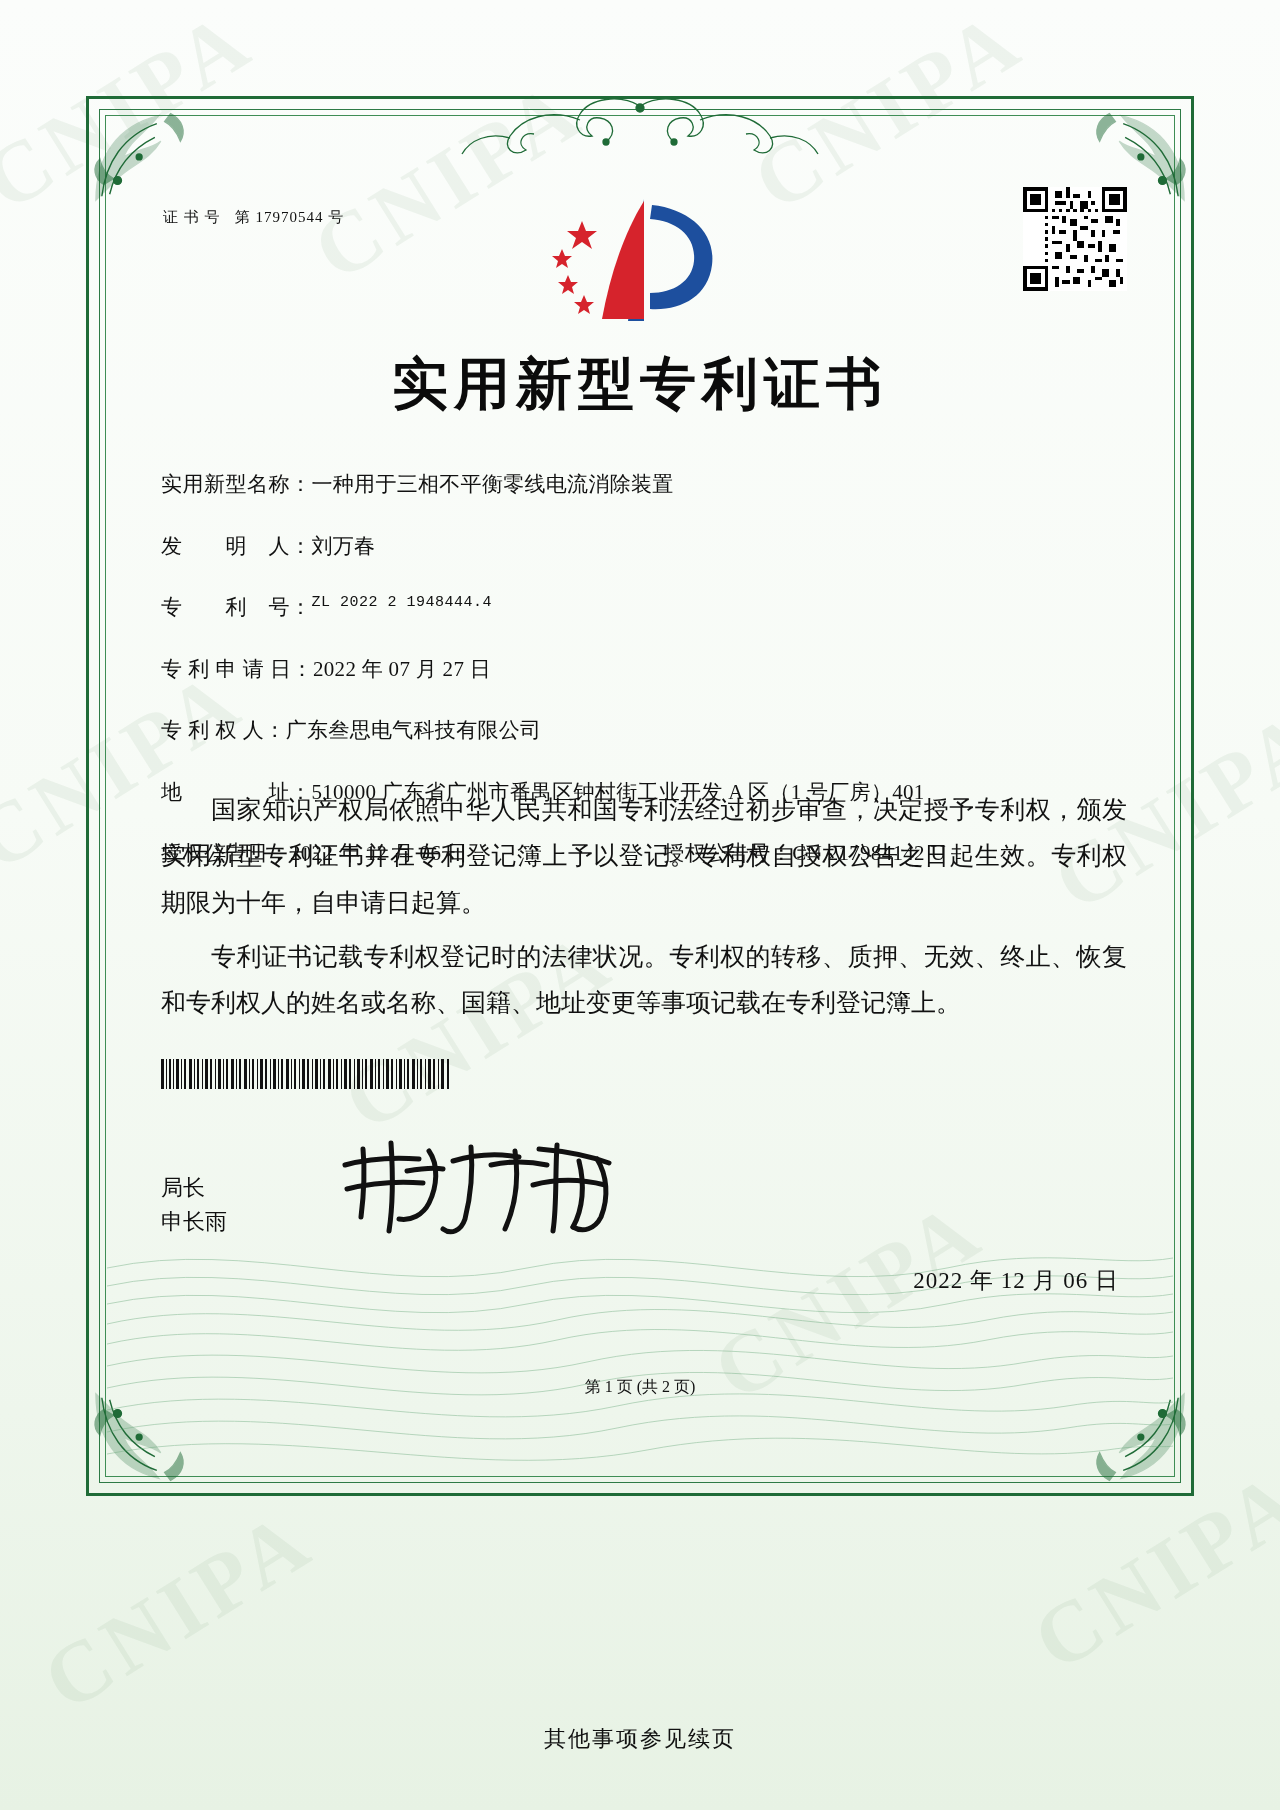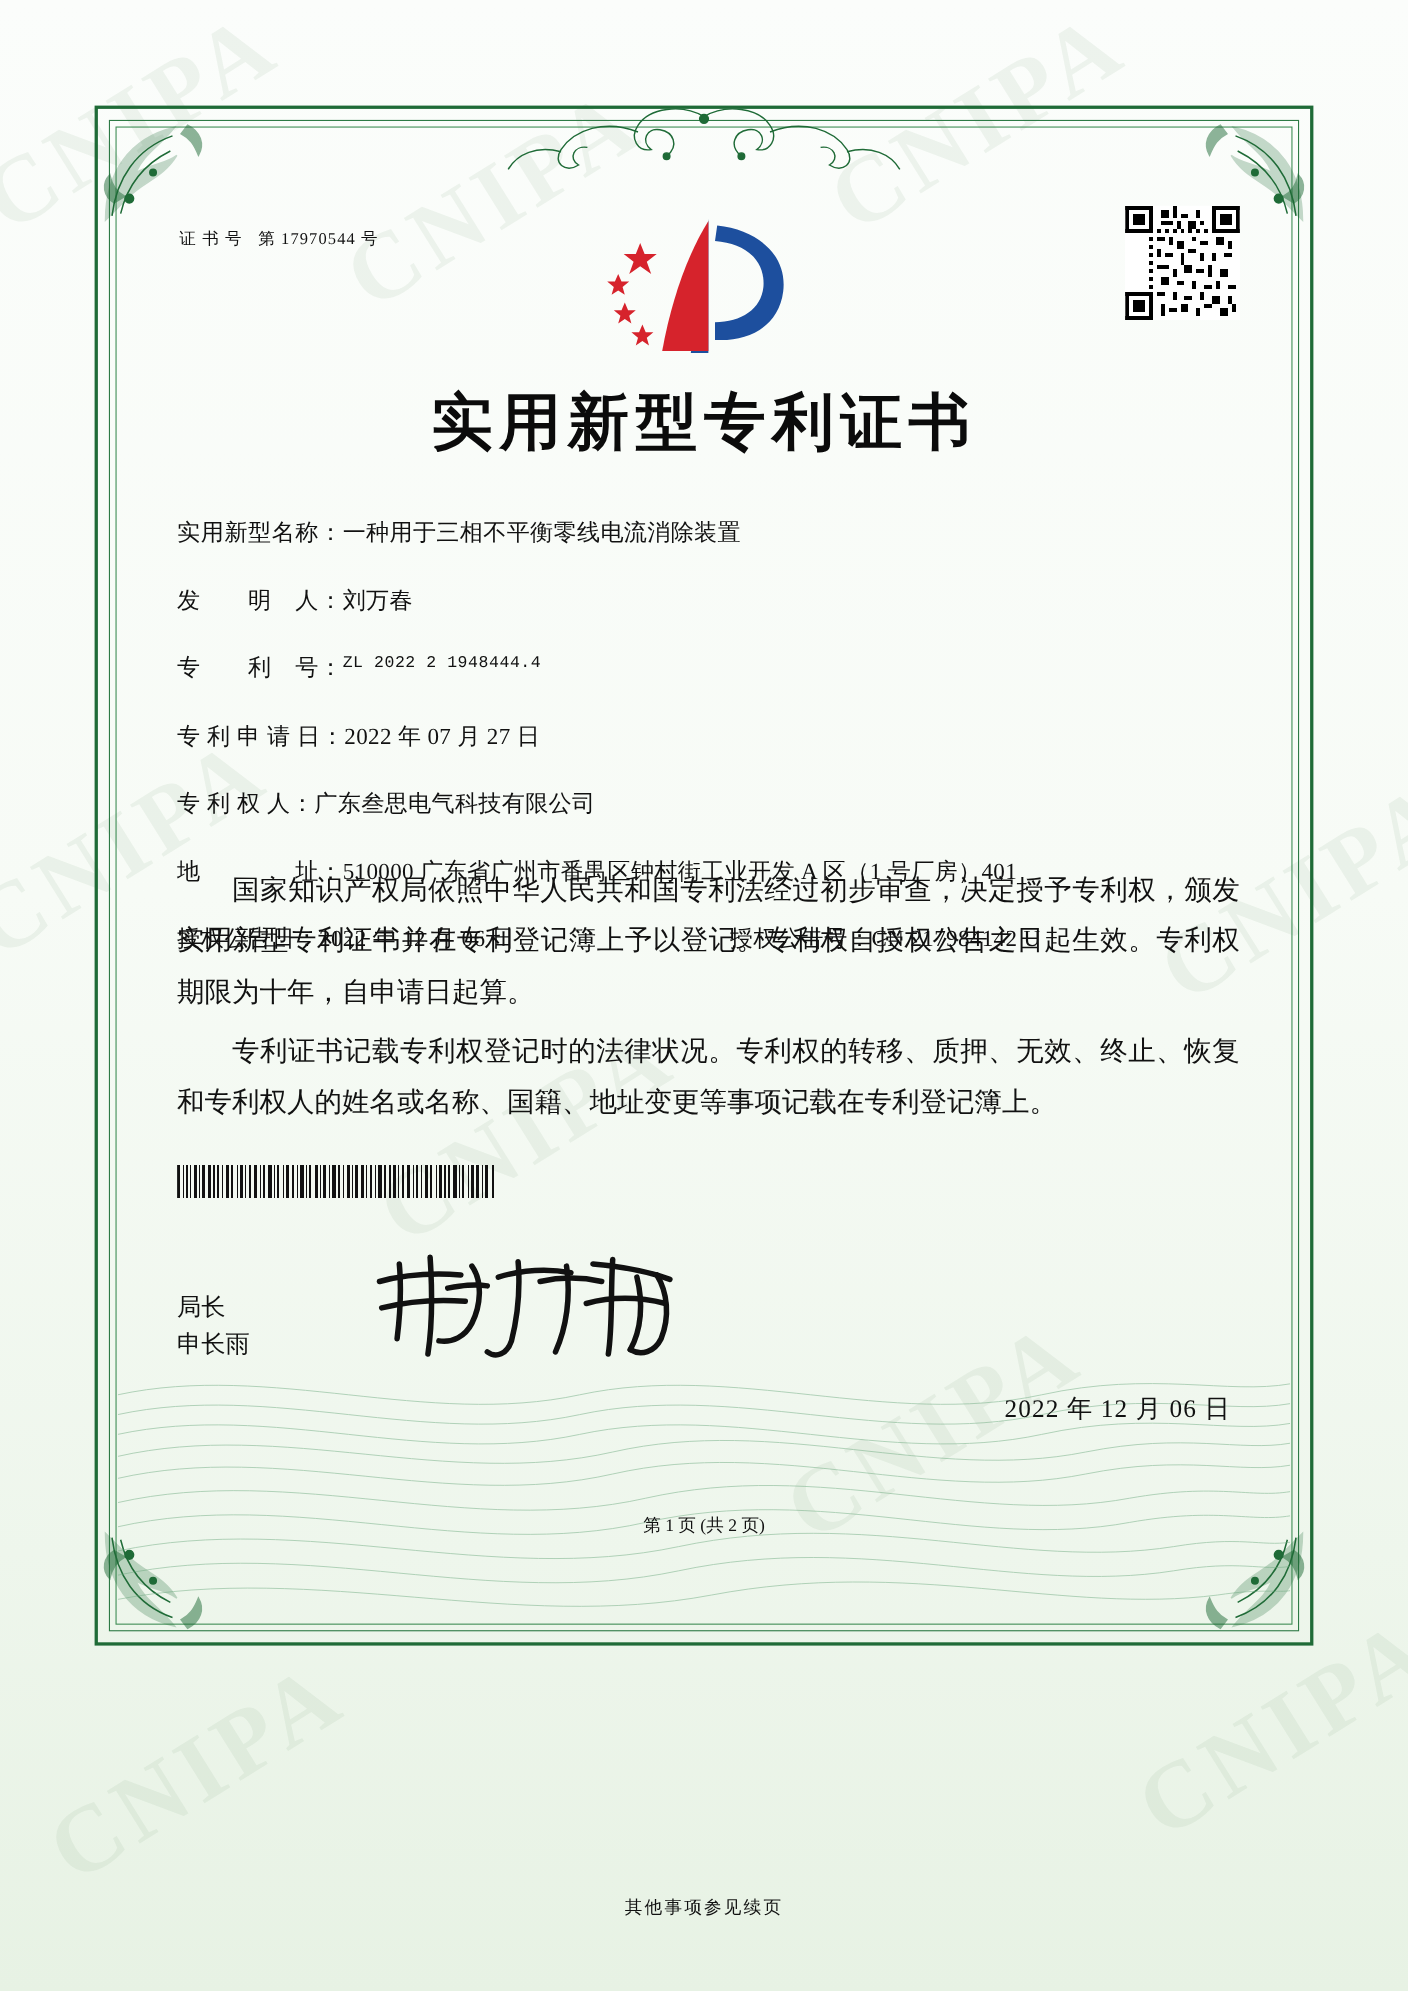--- a/index.html
+++ b/index.html
@@ -255,21 +255,21 @@
     text-align: center;
     font-size: 16px;
     color: #111;
   }
 
   .footer-note {
     position: absolute;
     left: 0; right: 0;
     top: 1724px;
     text-align: center;
-    font-size: 16px;
+    font-size: 22px;
     color: #111;
     letter-spacing: 2px;
   }
 </style>
 </head>
 <body>
 
 <div id="page">
 
   <div class="wm" style="left:-30px; top:60px;">CNIPA</div>

